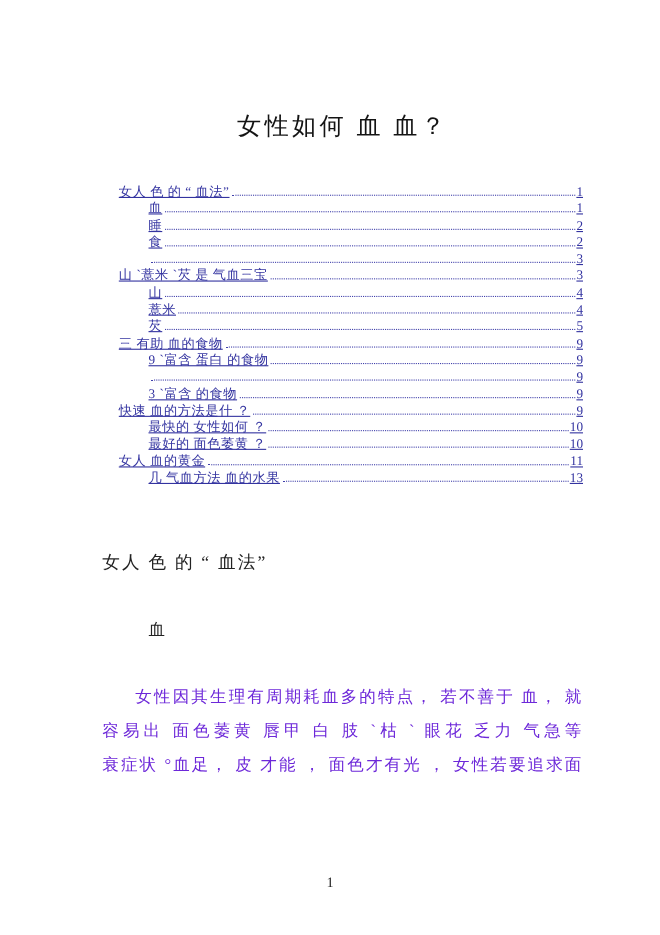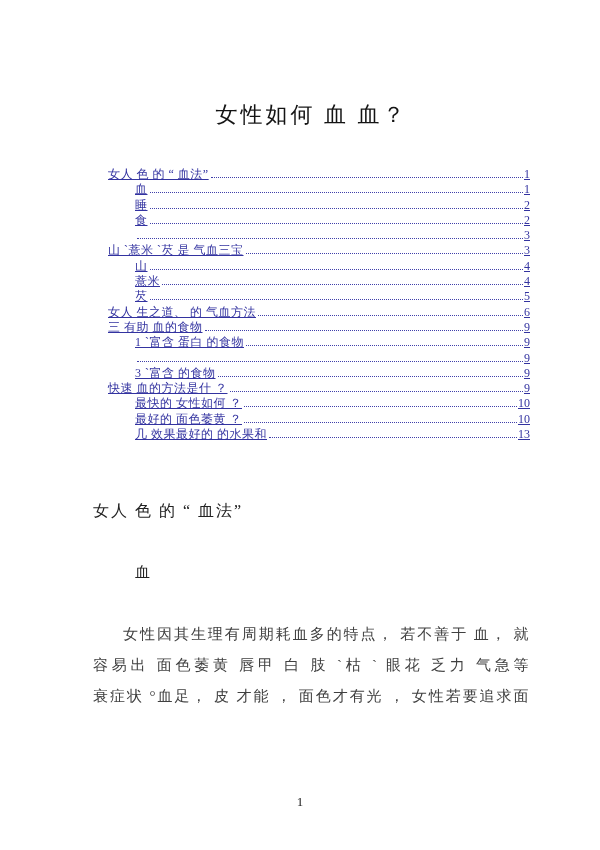--- a/index.html
+++ b/index.html
@@ -71,21 +71,21 @@
   .sub-heading {
     margin: 41px 0 0 42px;
     font-size: 15px;
     font-weight: normal;
     letter-spacing: 2px;
     color: #222222;
   }
   .body-paragraph {
     margin-top: 37px;
     font-size: 15px;
-    color: #404040;
+    color: #6d28d9;
   }
   .para-line {
     line-height: 31px;
     letter-spacing: 1.5px;
     text-align: justify;
     text-align-last: justify;
   }
   .para-line.first { text-indent: 2em; }
   
   .page-footer {
@@ -145,31 +145,26 @@
       <span class="toc-label">薏米</span>
       <span class="toc-leader"></span>
       <span class="toc-pagenum">4</span>
     </div>
       <div class="toc-row lvl2">
       <span class="toc-label">芡</span>
       <span class="toc-leader"></span>
       <span class="toc-pagenum">5</span>
     </div>
       <div class="toc-row">
-      <span class="toc-label">女人 生之道、 的 气血方法</span>
-      <span class="toc-leader"></span>
-      <span class="toc-pagenum">6</span>
-    </div>
-      <div class="toc-row">
       <span class="toc-label">三 有助 血的食物</span>
       <span class="toc-leader"></span>
       <span class="toc-pagenum">9</span>
     </div>
       <div class="toc-row lvl2">
-      <span class="toc-label">1 `富含  蛋白 的食物</span>
+      <span class="toc-label">9 `富含  蛋白 的食物</span>
       <span class="toc-leader"></span>
       <span class="toc-pagenum">9</span>
     </div>
       <div class="toc-row lvl2">
       <span class="toc-leader"></span>
       <span class="toc-pagenum">9</span>
     </div>
       <div class="toc-row lvl2">
       <span class="toc-label">3 `富含 的食物</span>
       <span class="toc-leader"></span>
@@ -183,22 +178,27 @@
       <div class="toc-row lvl2">
       <span class="toc-label">最快的 女性如何 ？</span>
       <span class="toc-leader"></span>
       <span class="toc-pagenum">10</span>
     </div>
       <div class="toc-row lvl2">
       <span class="toc-label">最好的 面色萎黄 ？</span>
       <span class="toc-leader"></span>
       <span class="toc-pagenum">10</span>
     </div>
-      <div class="toc-row lvl2">
-      <span class="toc-label">几 效果最好的 的水果和</span>
+      <div class="toc-row">
+      <span class="toc-label">女人 血的黄金</span>
+      <span class="toc-leader"></span>
+      <span class="toc-pagenum">11</span>
+    </div>
+      <div class="toc-row lvl2">
+      <span class="toc-label">几 气血方法 血的水果</span>
       <span class="toc-leader"></span>
       <span class="toc-pagenum">13</span>
     </div>
     </nav>
 
   <h2 class="section-heading">女人 色  的 “ 血法”</h2>
 
   <h3 class="sub-heading">血</h3>
 
   <div class="body-paragraph" id="body-paragraph">

